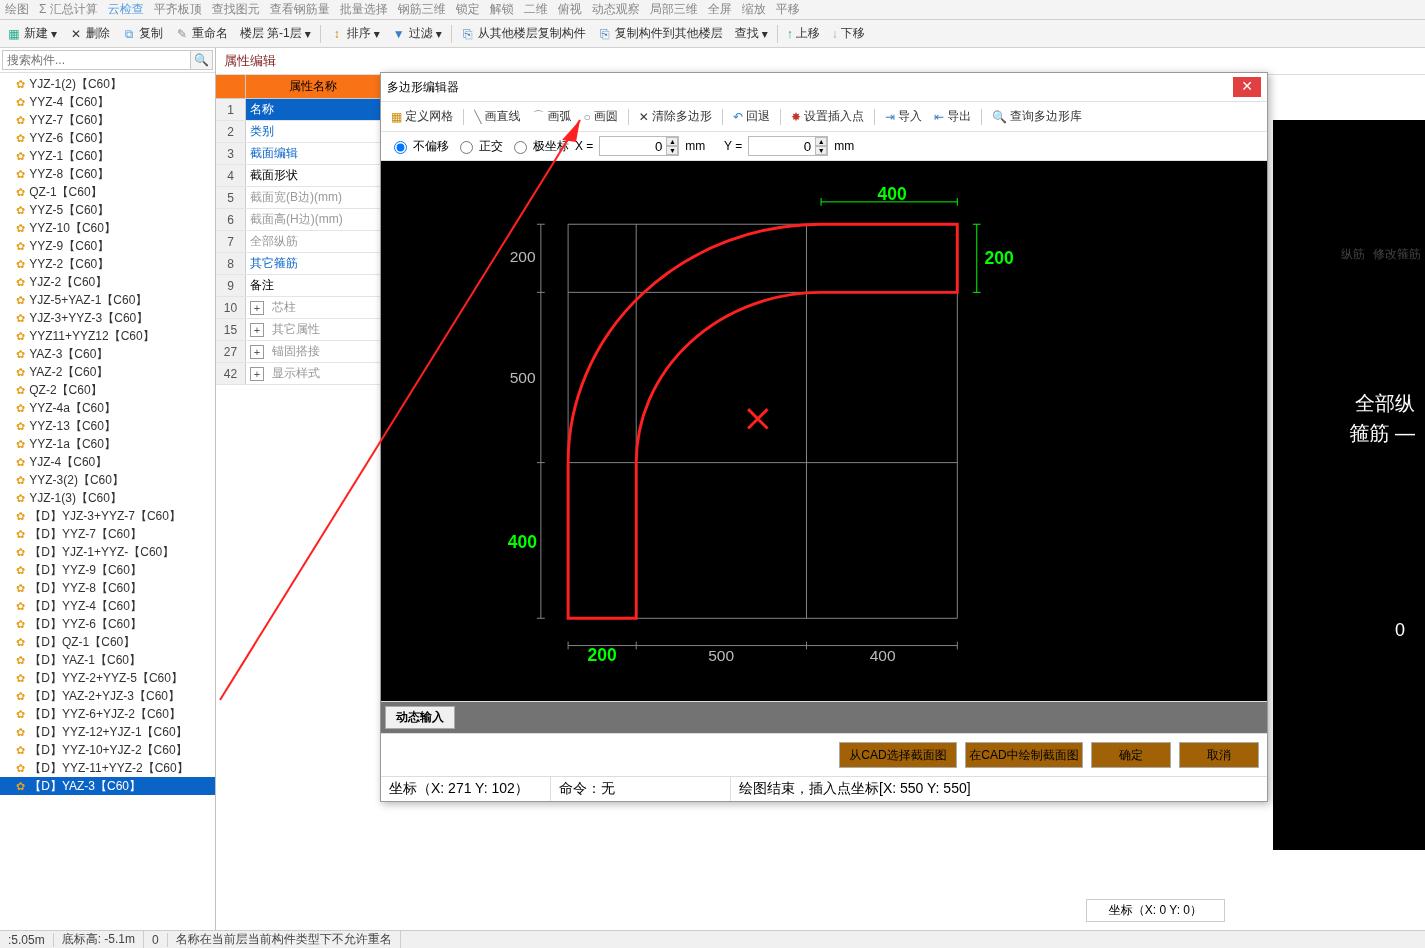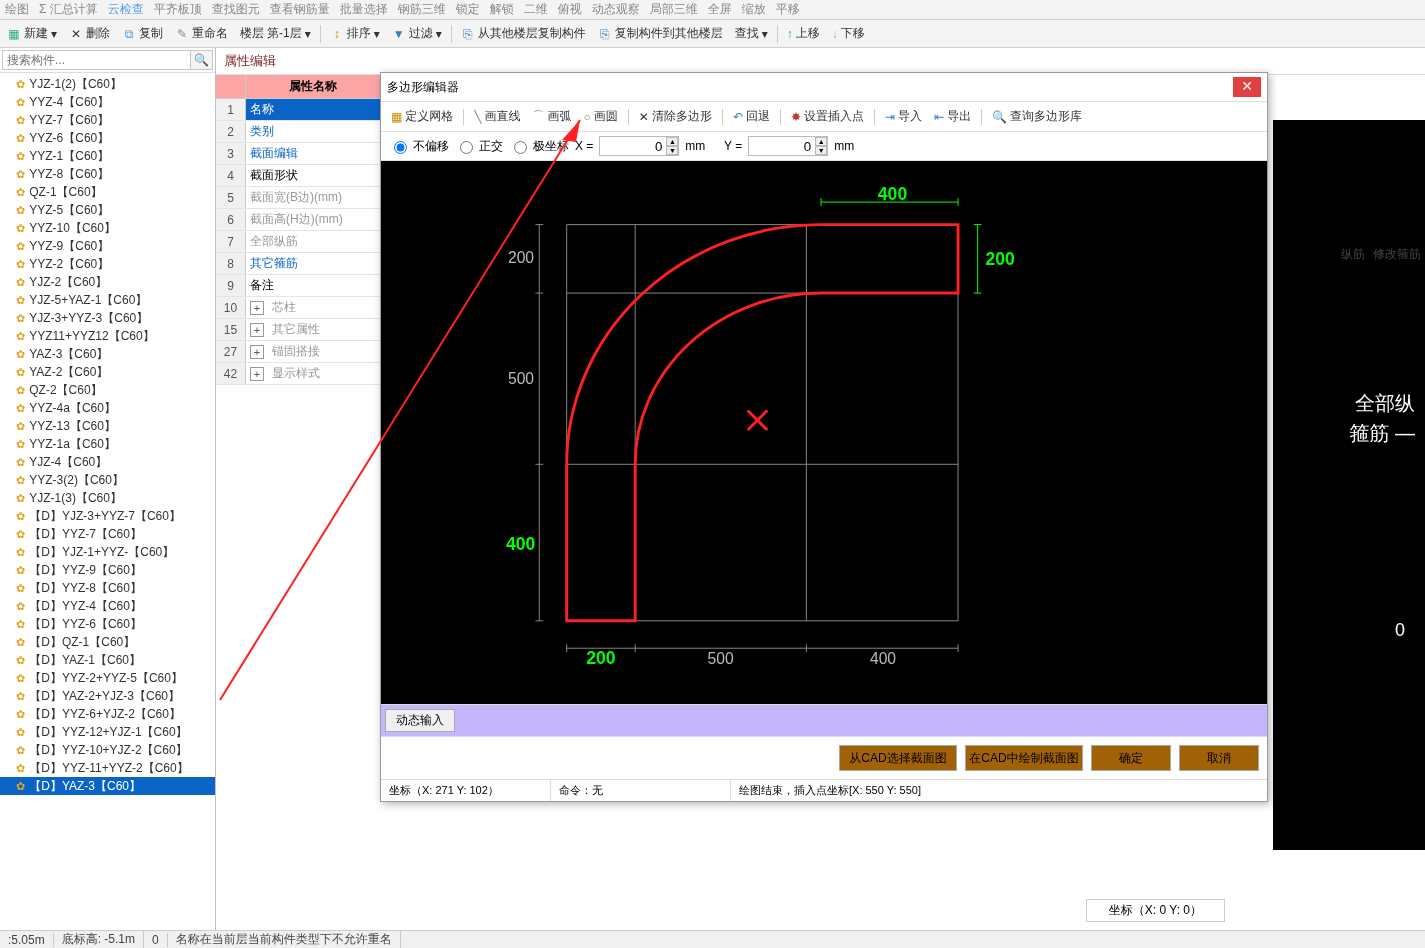--- a/index.html
+++ b/index.html
@@ -122,23 +122,22 @@
     font-size: 13px;
     color: #7f1d1d;
     border-bottom: 1px solid #ddd;
   }
   .prop-table {
     width: 165px;
     border-right: 1px solid #ddd;
   }
   .prop-head-row {
     display: flex;
-    background: #fca5a5;
+    background: #f97316;
     border-bottom: 1px solid #ccc;
-    font-weight: bold;
   }
   .prop-head-row .ph1 { width: 30px; border-right:1px solid #ccc; }
   .prop-head-row .ph2 { flex:1; text-align:center; padding:3px; }
   .prop-row {
     display: flex;
     height: 22px;
     border-bottom: 1px solid #e4e4e4;
     align-items: center;
   }
   .prop-row .idx {
@@ -235,21 +234,22 @@
   .canvas-area {
     flex: 1;
     background: #000;
     position: relative;
     overflow: hidden;
   }
   .dyn-input-row {
     padding: 4px;
     border-top:1px solid #ddd;
     border-bottom:1px solid #ddd;
-    background:#c4b5fd;
+    background:#737373;
+    font-weight:bold;
   }
   .dyn-input-btn {
     display:inline-block;
     border: 1px solid #aaa;
     background: #f0f0f0;
     padding: 2px 10px;
     font-size: 12px;
   }
   .dlg-buttons {
     display:flex;
@@ -263,21 +263,21 @@
     border: 1px solid #aaa;
     background: #a16207;
     text-align:center;
     line-height:24px;
     cursor:pointer;
     font-size:12px;
   }
   .dlg-status {
     display:flex;
     border-top:1px solid #ddd;
-    font-size:11px;
+    font-size:14px;
   }
   .dlg-status > div {
     padding: 3px 8px;
     border-right:1px solid #ddd;
   }
   .dlg-status > div:first-child { width:170px; }
   .dlg-status > div:nth-child(2) { width:180px; }
   .dlg-status > div:last-child { flex:1; border-right:none; }
 
   .right-strip {

